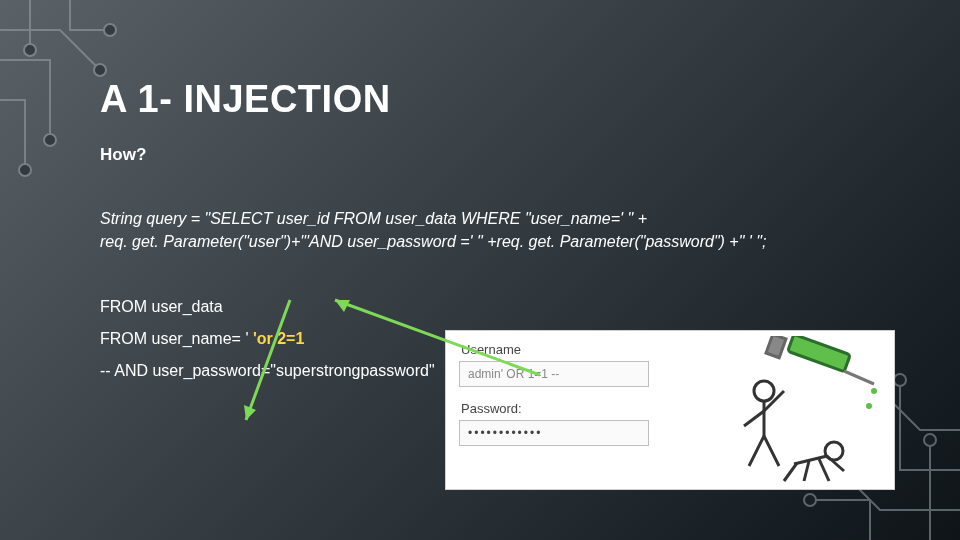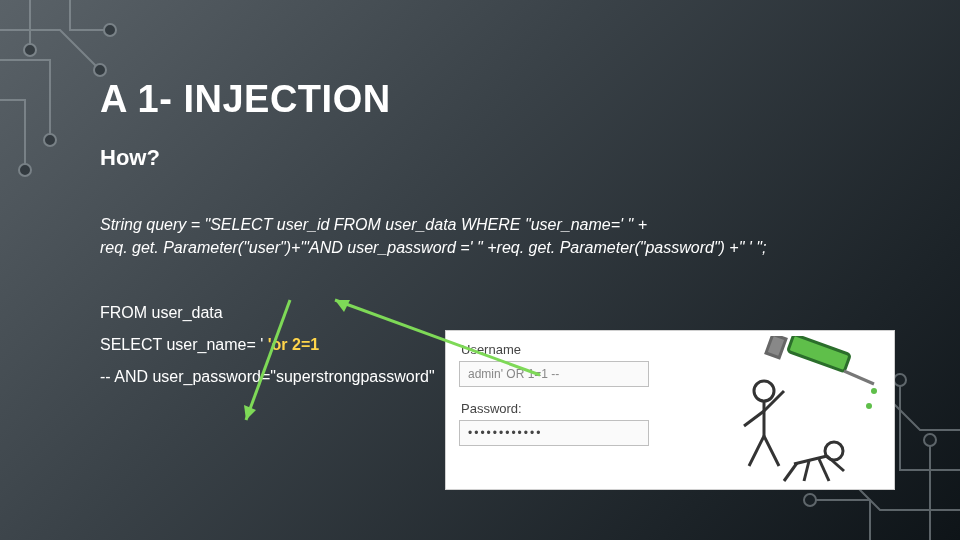--- a/index.html
+++ b/index.html
@@ -12,21 +12,21 @@
     color: #fff;
   }
   
   .circuit { position: absolute; stroke: #9aa3a8; stroke-width: 2; fill: none; opacity: 0.55; }
   .circuit circle.node { fill: #1c2328; stroke: #9aa3a8; stroke-width: 2; }
   .circuit.tl { top: 0; left: 0; }
   .circuit.br { bottom: 0; right: 0; }
 
   .content { position: absolute; top: 78px; left: 100px; right: 60px; }
   h1.title { font-size: 38px; font-weight: 700; letter-spacing: 0.5px; margin-bottom: 24px; }
-  .how { font-size: 22px; font-weight: 700; margin-bottom: 42px; }
+  .how { font-size: 17px; font-weight: 700; margin-bottom: 42px; }
   .codeital { font-style: italic; font-size: 16px; line-height: 1.45; margin-bottom: 38px; }
   .sql-lines { font-size: 16px; line-height: 2.0; }
   .sql-lines .row { white-space: nowrap; }
   .inj { color: #ffd54a; font-weight: 700; }
 
   
   svg.arrows { position: absolute; top: 0; left: 0; width: 960px; height: 540px; pointer-events: none; }
   svg.arrows line { stroke: #7ed957; stroke-width: 3; }
   svg.arrows polygon { fill: #7ed957; }
 
@@ -95,21 +95,21 @@
   <div class="content">
     <h1 class="title">A 1- INJECTION</h1>
     <div class="how">How?</div>
     <div class="codeital">
       <div>String query = "SELECT user_id FROM user_data WHERE "user_name=' " +</div>
       <div>req. get. Parameter("user")+"'AND user_password =' "  +req. get. Parameter("password") +" ' ";</div>
     </div>
     <div class="sql-lines">
       <div class="row">FROM user_data</div>
       <div class="row">
-        <span>SELECT user_name= '</span><span class="inj"> 'or 2=1</span>
+        <span>FROM user_name= '</span><span class="inj"> 'or 2=1</span>
       </div>
       <div class="row">-- AND user_password="superstrongpassword"</div>
     </div>
   </div>
 
   <div class="form-box">
     <div class="lbl">Username</div>
     <div class="field">
         <span>admin' OR 1=1 --</span>
       </div>

